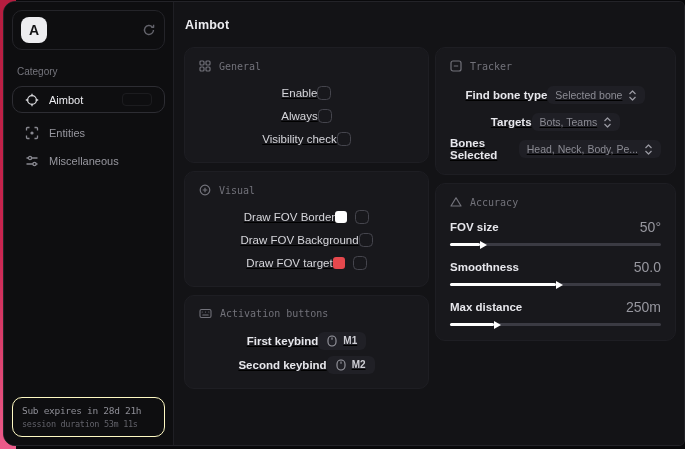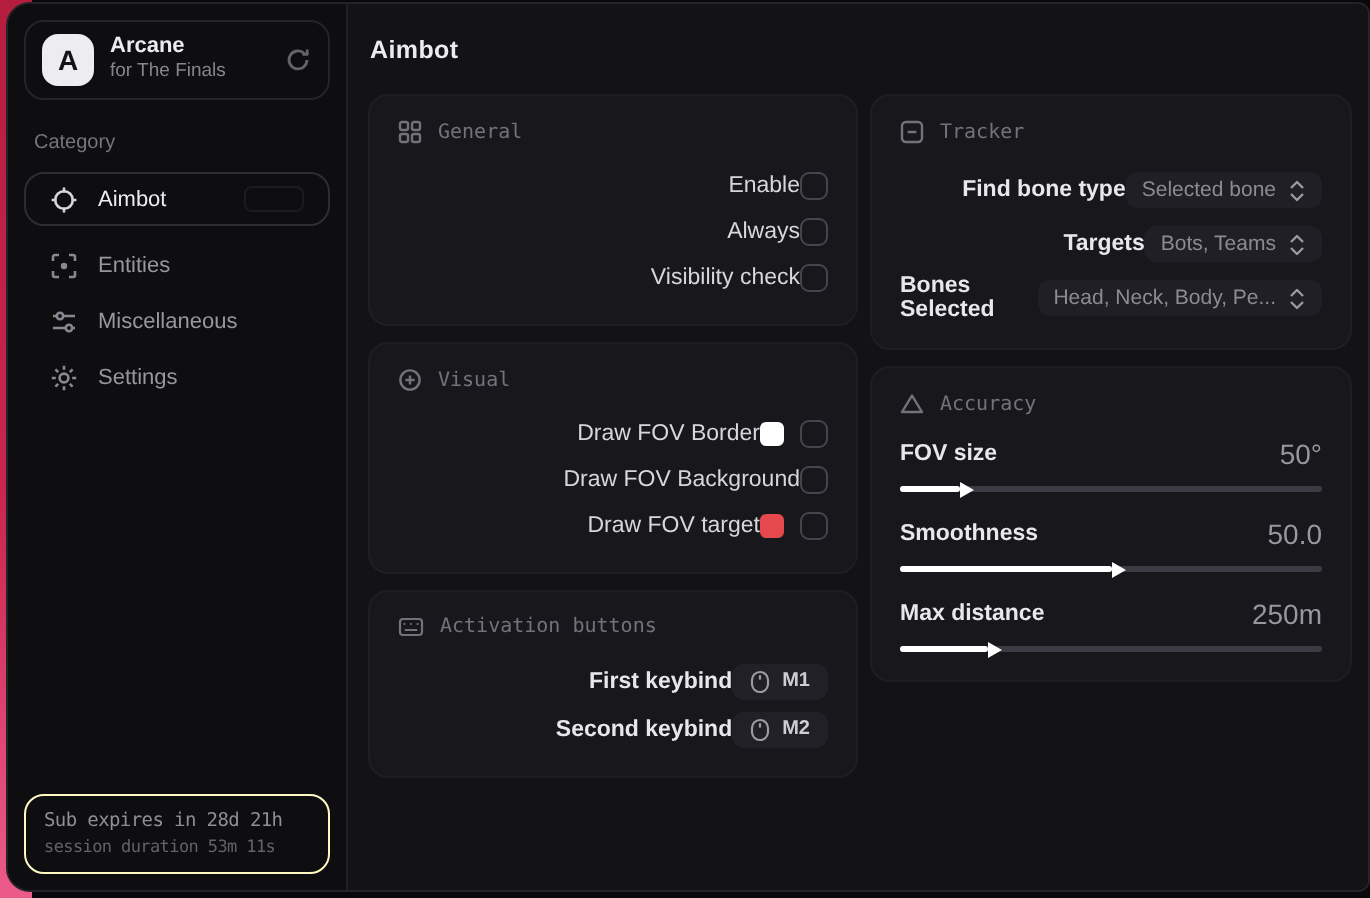--- a/index.html
+++ b/index.html
@@ -45,21 +45,21 @@
   .cols { display:flex; gap:6px; align-items:flex-start; }
   .col-l { width:245px; flex-shrink:0; }
   .col-r { width:241px; flex-shrink:0; }
 
   .card { background:#18181c; border:1px solid #1e1e23; border-radius:10px;
     padding:10px 14px 12px; margin-bottom:8px; }
   .card-head { display:flex; align-items:flex-end; gap:8px; color:#72727a;
     font-family:"DejaVu Sans Mono", monospace; font-size:10px; margin:2px 0 10px; }
   .card-head .hicon { display:flex; }
 
-  .row { display:flex; align-items:center; justify-content:flex-end; height:22px; }
+  .row { display:flex; align-items:center; justify-content:center; height:22px;text-decoration:underline; }
   .row + .row { margin-top:1px; }
   .row-label { font-size:11.5px; color:#d6d6db; }
   .row-label.strong { color:#e7e7ec; font-weight:bold; }
 
   .checkbox { width:14px; height:14px; border:1.6px solid #45454d; border-radius:4.5px; background:transparent; }
   .right-group { display:flex; align-items:center; gap:8px; }
   .swatch { width:12px; height:12px; border-radius:3px; }
 
   .key-row { height:23px; }
   .keypill { display:flex; align-items:center; gap:6px; background:#202026; border-radius:6px;
@@ -85,24 +85,20 @@
 <body>
 
 <div class="red-frame"></div>
 
 <div class="window">
 
   <div class="sidebar">
 
     <div class="side-header">
       <div class="logo">A</div>
-      <div>
-        <div class="app-name">Arcane</div>
-        <div class="app-sub">for The Finals</div>
-      </div>
       <span class="refresh">
         <svg width="14" height="14" viewBox="0 0 14 14" fill="none" stroke="currentColor" stroke-width="1.4">
           <path d="M11.5 7a4.5 4.5 0 1 1-1.3-3.2"></path>
             <path d="M11.6 1.8v2.4h-2.4" stroke-linejoin="round"></path>
         </svg>
       </span>
     </div>
 
     <div class="category">Category</div>
 
@@ -132,29 +128,20 @@
         <span class="nicon">
           <svg width="14" height="14" viewBox="0 0 14 14" fill="none" stroke="currentColor" stroke-width="1.3">
             <path d="M1.5 4h11M1.5 10h11"></path>
             <circle cx="5" cy="4" r="1.6" fill="#0e0e10"></circle>
               <circle cx="9.5" cy="10" r="1.6" fill="#0e0e10"></circle>
           </svg>
         </span>
         <span>Miscellaneous</span>
       </div>
 
-      <div class="nav-item">
-        <span class="nicon">
-          <svg width="14" height="14" viewBox="0 0 14 14" fill="none" stroke="currentColor" stroke-width="1.3">
-            <circle cx="7" cy="7" r="2.2"></circle>
-            <path d="M7 .9v2M7 11.1v2M.9 7h2M11.1 7h2M2.7 2.7l1.4 1.4M9.9 9.9l1.4 1.4M11.3 2.7 9.9 4.1M4.1 9.9l-1.4 1.4"></path>
-          </svg>
-        </span>
-        <span>Settings</span>
-      </div>
     </div>
 
     <div class="side-spacer"></div>
 
     <div class="side-footer">
       <div class="foot1">Sub expires in 28d 21h</div>
       <div class="foot2">session duration 53m 11s</div>
     </div>
   </div>
 

